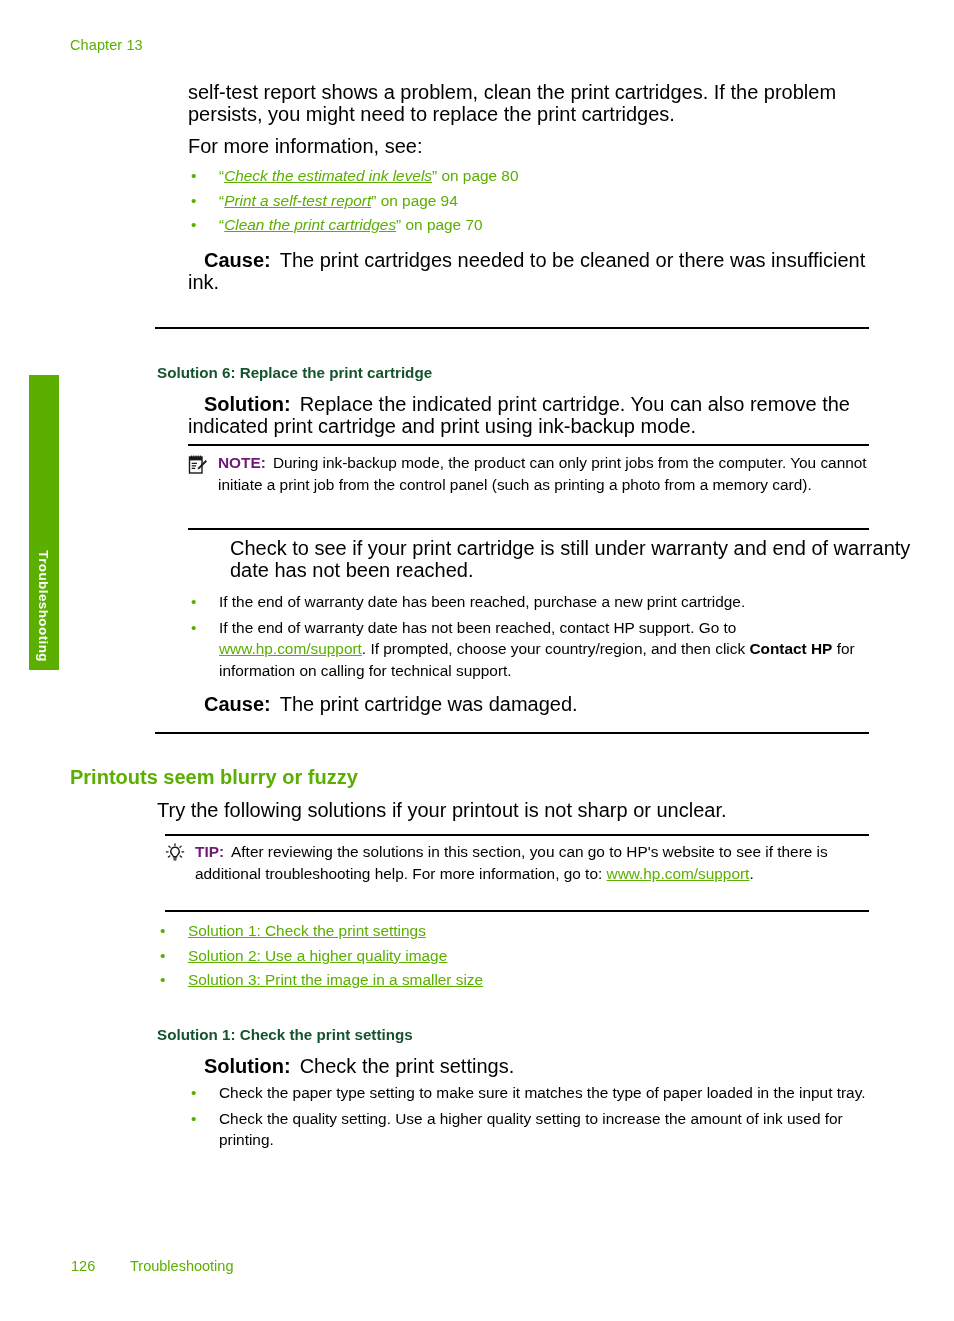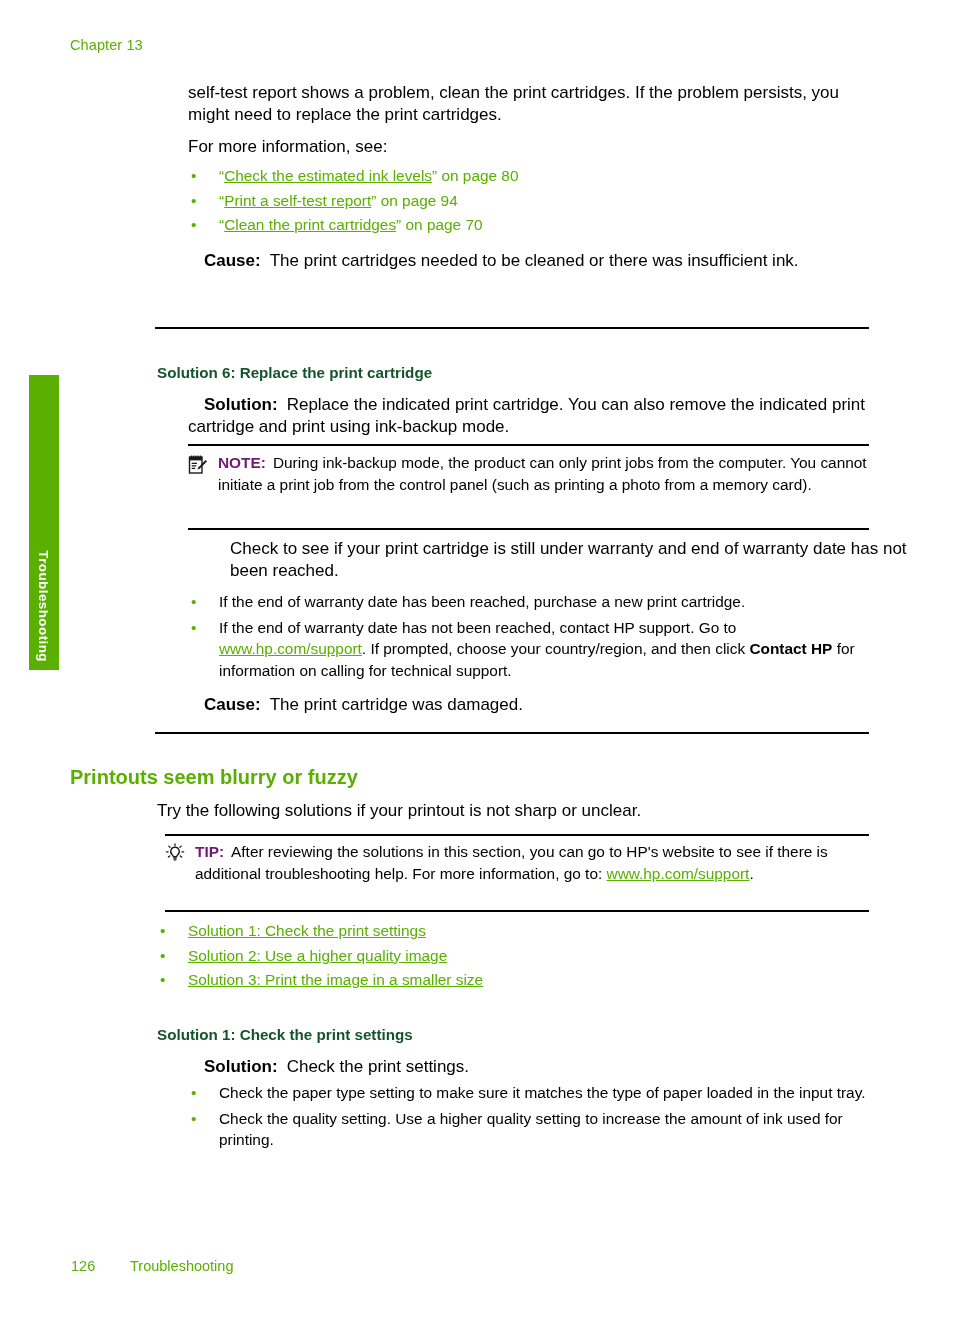--- a/index.html
+++ b/index.html
@@ -65,41 +65,42 @@
     width: 681px;
   }
   .hang-col {
     position: absolute;
     left: 157px;
     width: 712px;
   }
 
   p.para {
     margin: 0 0 11px 0;
-    font-size: 17px;
+    font-size: 20px;
     line-height: 21.5px;
     color: #000;
   }
   p.para:last-child { margin-bottom: 0; }
 
   .bold { font-weight: bold; }
 
   .lead {
     font-weight: bold;
     margin-right: 9px;
     margin-left: 16px;
   }
 
   
   .link {
     color: #5AAF00;
     text-decoration: none;
   }
   .link u, .link .u {
     text-decoration: underline;
+    font-style: italic;
   }
   .link-full {
     color: #5AAF00;
     text-decoration: underline;
   }
 
   
   ul.blist {
     list-style: none;
     margin: 0;

